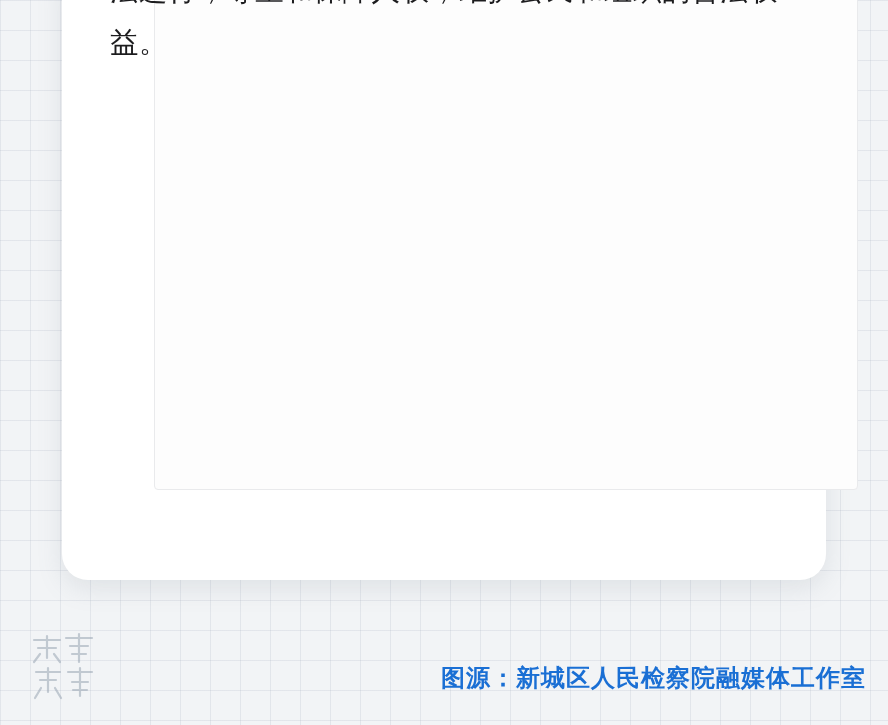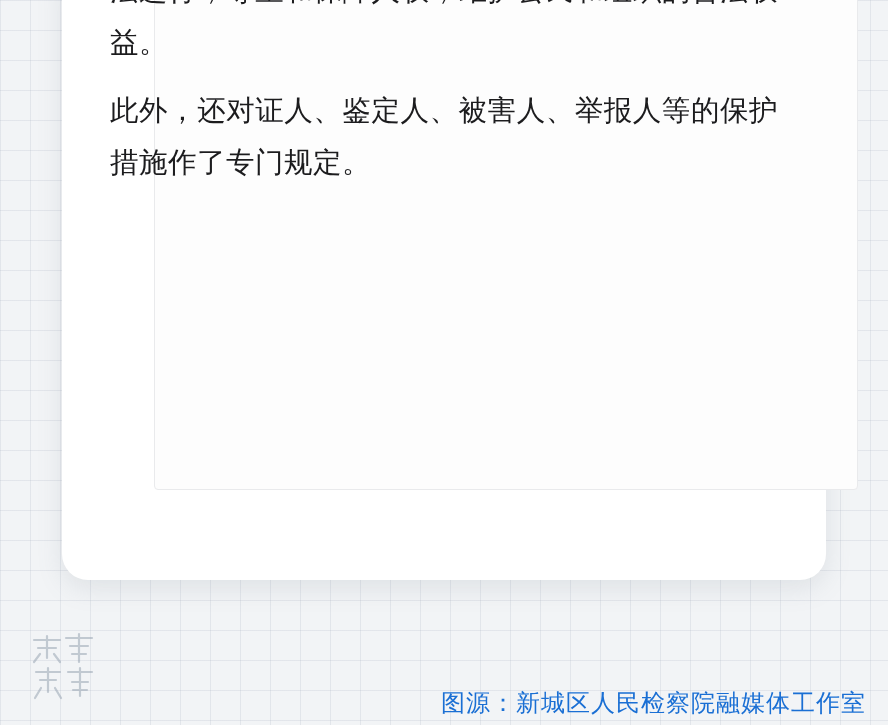--- a/index.html
+++ b/index.html
@@ -84,38 +84,36 @@
   }
   .watermark svg { display: block; }
 
   
   .credit {
     position: absolute;
     right: 22px;
     top: 662px;
     color: #1a6fd4;
     font-size: 24px;
-    font-weight: normal;
+    font-weight: bold;
     letter-spacing: 1px;
     white-space: nowrap;
-    margin-top: 25px;
   }
 </style>
 </head>
 <body>
 
 <div class="grid-bg"></div>
 
 <div class="card">
   <div class="panel"></div>
 </div>
 
 <div class="body-text">
   <p class="para clipped-top">法进行，尊重和保障人权，维护公民和组织的合法权益。</p>
-  <p class="para">此外，还对证人、鉴定人、被害人、举报人等的保护措施作了专门规定。</p>
 </div>
 
 <div class="watermark">
   <svg width="74" height="76" viewBox="0 0 74 76" xmlns="http://www.w3.org/2000/svg">
     <g fill="none" stroke="#9aa6b4" stroke-width="2.2" stroke-linecap="round">
       <path d="M8 12 H34"></path>
       <path d="M12 20 H30"></path>
       <path d="M21 8 V30"></path>
       <path d="M14 26 L8 34"></path>
       <path d="M28 26 L34 34"></path>

